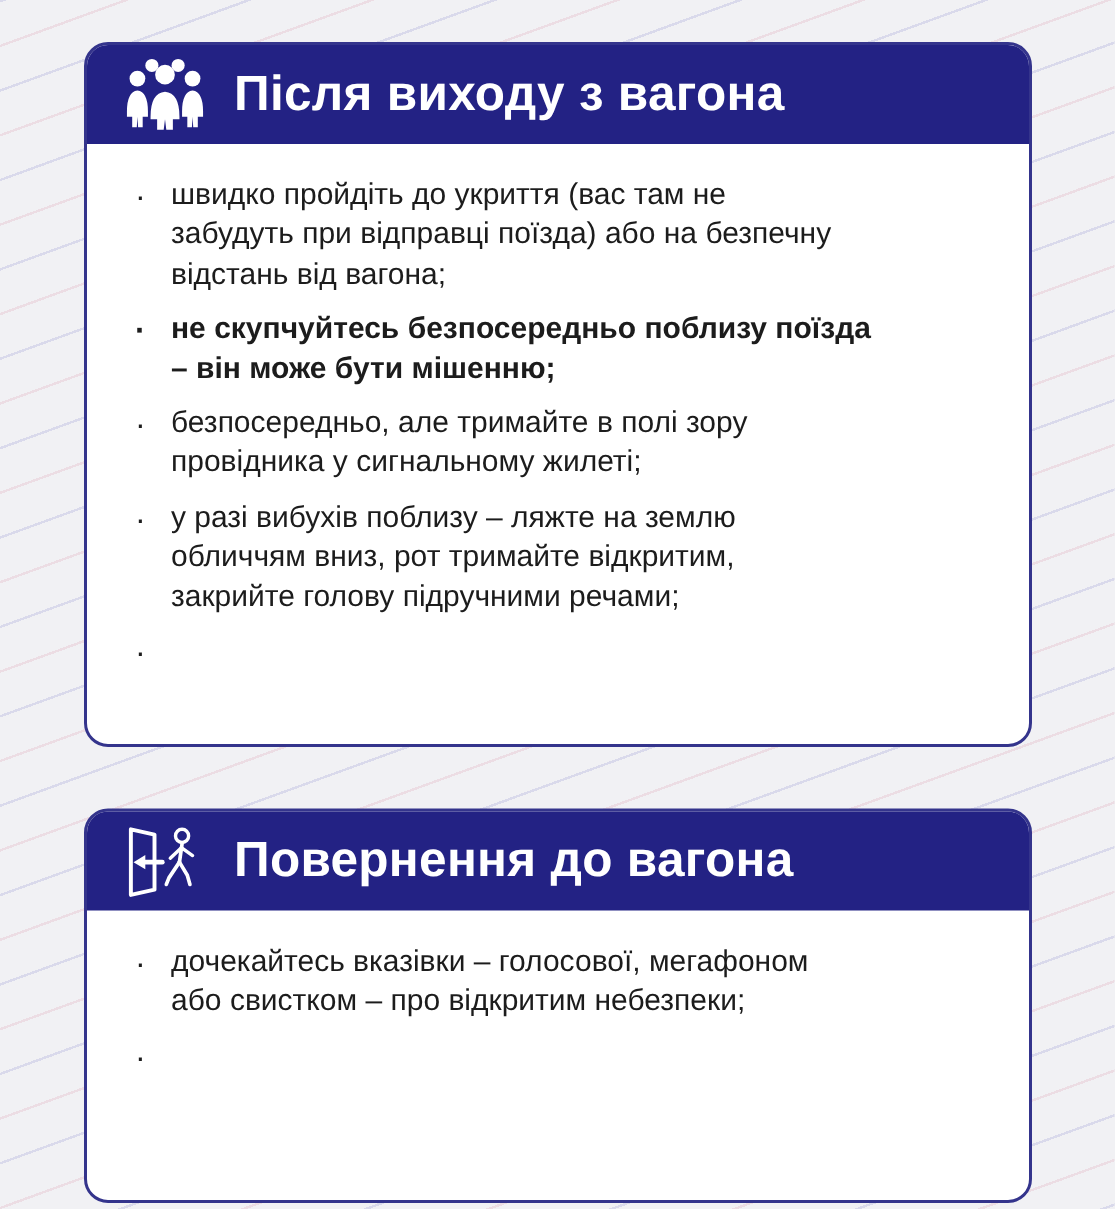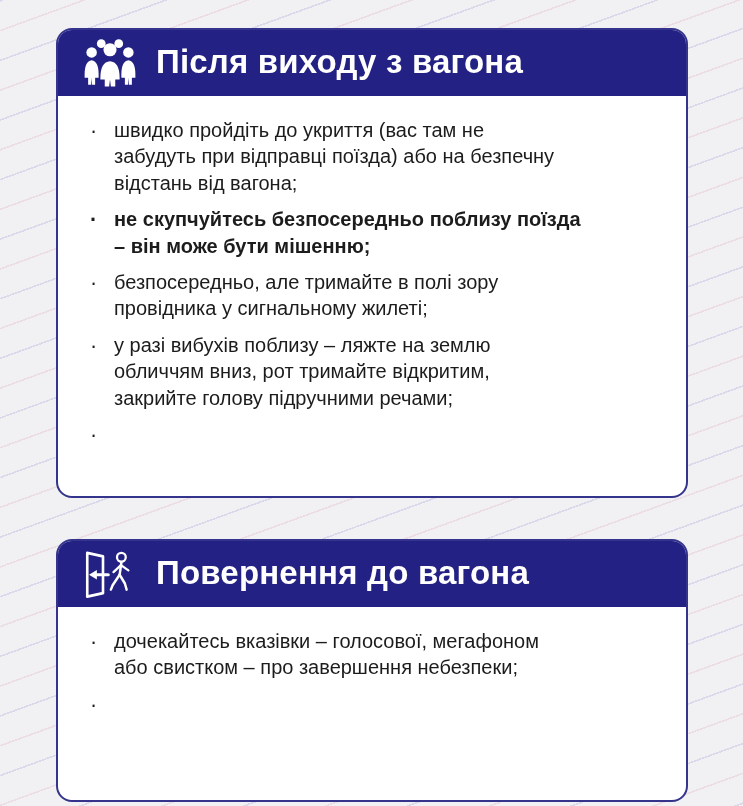--- a/index.html
+++ b/index.html
@@ -114,20 +114,20 @@
         <path d="M43,30 L49,40 L51,47" fill="none" stroke="#ffffff" stroke-width="2.8" stroke-linecap="round" stroke-linejoin="round"></path>
       </svg>
     </span>
     <h1 class="htitle">Повернення до вагона</h1>
   </header>
   <div class="card-body">
     <ul class="blist">
       <li>
         <span class="dot">·</span>
         <span class="btext">дочекайтесь вказівки – голосової, мегафоном
-або свистком – про завершення небезпеки;</span>
+або свистком – про відкритим небезпеки;</span>
       </li>
       <li>
         <span class="dot">·</span>
       </li>
     </ul>
   </div>
 </section>
 
 </body></html>

